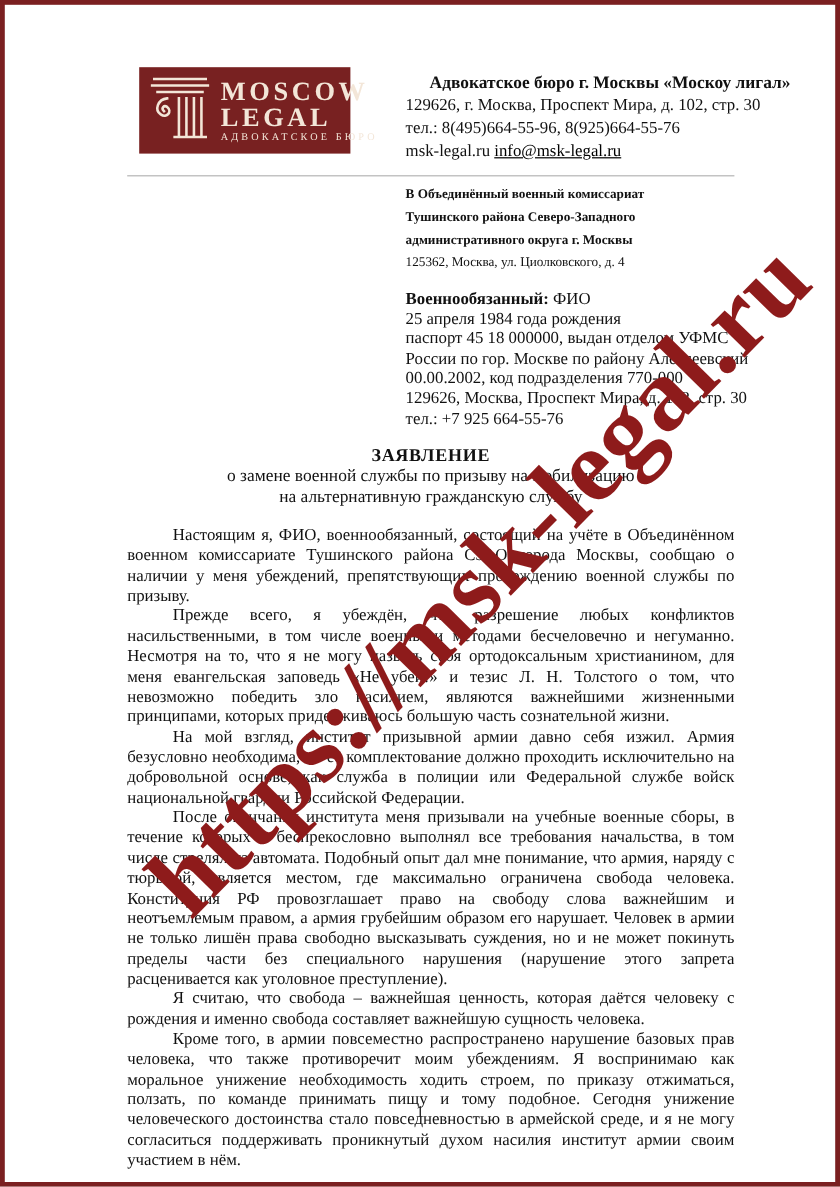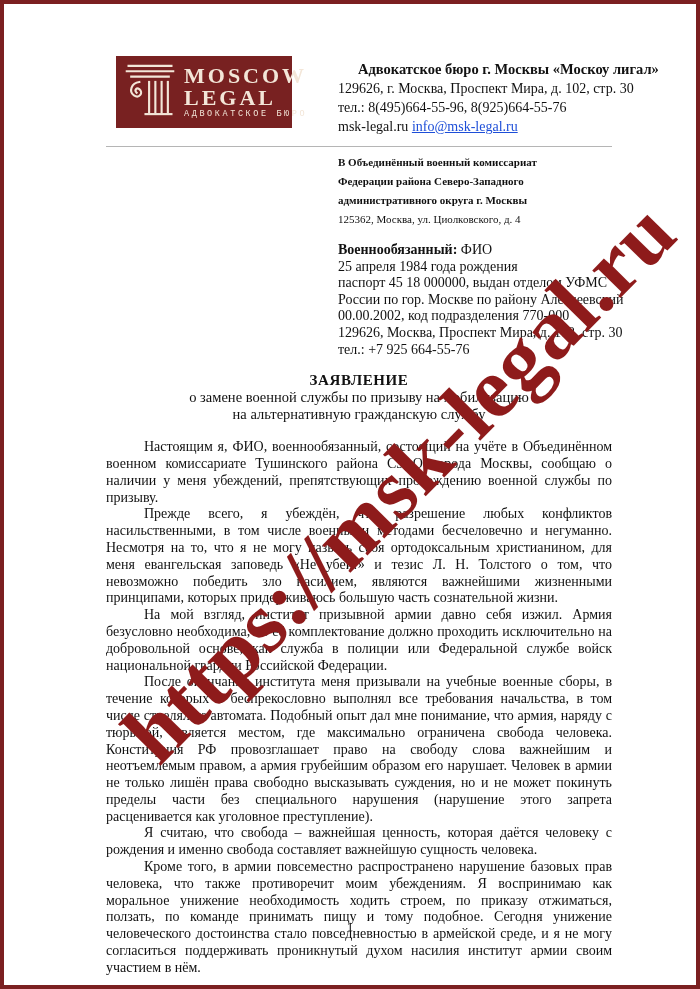--- a/index.html
+++ b/index.html
@@ -12,24 +12,24 @@
   }
   .header { display:flex; align-items:flex-start; }
   .logo {
     margin-left:10px; width:176px; height:72px; background:#782121;
     color:#f3e6d8; display:flex; align-items:center; padding:7px 9px; gap:9px;
     flex:0 0 auto;
   }
   .logo-icon { flex:0 0 auto; }
   .logo-text { display:flex; flex-direction:column; }
   .logo-line { font-size:22px; font-weight:bold; letter-spacing:3px; line-height:1.02; }
-  .logo-sub { font-size:8.5px; letter-spacing:2.6px; margin-top:0; white-space:nowrap;font-family:Liberation Mono, monospace; }
+  .logo-sub { font-size:8.5px; letter-spacing:2.6px; margin-top:0; white-space:nowrap; }
   .header-info { margin-left:46px; font-size:14px; line-height:19px; padding-top:4px; white-space:nowrap; }
   .firm-name { font-weight:bold; font-size:14.5px;margin-left:20px; }
-  a.email { color:#1d4ed8; text-decoration:underline; }
+  a.email { color:#000000; text-decoration:underline; }
   .rule { border:none; border-top:1px solid #b5b5b5; margin-top:10px; }
   .right-col { margin-left:232px; width:348px; }
   .recipient { margin-top:6px; font-size:11px; line-height:19px; }
   .recipient .bold { font-weight:bold; }
   .applicant { margin-top:13px; font-size:14px; line-height:16.6px; }
   .applicant .label { font-weight:bold; }
   .title-block { text-align:center; margin-top:14px; line-height:17px; }
   .title-heading { font-size:15px; font-weight:bold; letter-spacing:0.6px; }
   .title-sub { font-size:14.5px; }
   .bodytext { margin-top:16px; font-size:14px; line-height:16.8px; text-align:justify; }
@@ -74,21 +74,21 @@
       <div>тел.: 8(495)664-55-96, 8(925)664-55-76</div>
       <div><span>msk-legal.ru</span> <a class="email" href="#">info@msk-legal.ru</a></div>
     </div>
   </div>
 
   <hr class="rule">
 
   <div class="right-col">
     <div class="recipient">
       <div class="bold">В Объединённый военный комиссариат</div>
-      <div class="bold">Федерации района Северо-Западного</div>
+      <div class="bold">Тушинского района Северо-Западного</div>
       <div class="bold">административного округа г. Москвы</div>
       <div>125362, Москва, ул. Циолковского, д. 4</div>
     </div>
     <div class="applicant">
       <div><span class="label">Военнообязанный:</span> <span>ФИО</span></div>
       <div>25 апреля 1984 года рождения</div>
       <div>паспорт 45 18 000000, выдан отделом УФМС</div>
       <div>России по гор. Москве по району Алексеевский</div>
       <div>00.00.2002, код подразделения 770-000</div>
       <div>129626, Москва, Проспект Мира, д. 102, стр. 30</div>

